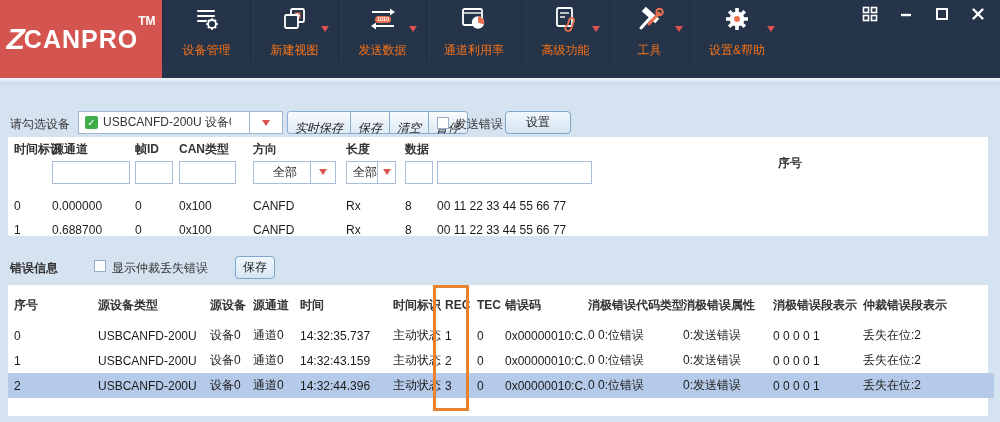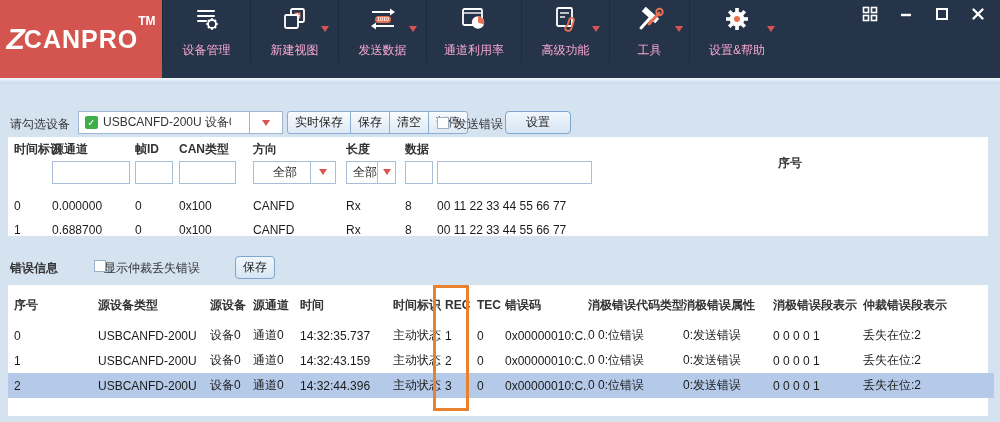--- a/index.html
+++ b/index.html
@@ -9,21 +9,21 @@
 
   
   .toolbar { position:absolute; left:0; top:0; width:1000px; height:78px;
     background:#26344a; display:flex; }
   .logo { width:162px; height:78px; background:#d4554f; color:#fff;
     display:flex; align-items:center; justify-content:center; }
   .logo-z { font-size:30px; font-weight:bold; font-style:italic; letter-spacing:-1px; }
   .logo-rest { font-size:25px; font-weight:bold; letter-spacing:1px; }
   .logo-tm { font-size:12px; font-weight:bold; align-self:flex-start; margin-top:14px; }
   .tb-item { width:88px; height:62px; display:flex; flex-direction:column;
-    align-items:center; justify-content:center; color:#f9a8d4; font-size:12px;
+    align-items:center; justify-content:center; color:#f97316; font-size:12px;
     border-left:1px solid #1c2a40; position:relative; cursor:pointer; }
   .tb-item.wide { width:95px; }
   .tb-icon { height:32px; display:flex; align-items:center; justify-content:center; margin-bottom:7px; }
   .tb-arrow { position:absolute; top:26px; right:9px; width:0; height:0;
     border-left:4px solid transparent; border-right:4px solid transparent;
     border-top:6px solid #d9534f; }
   .win-controls { position:absolute; right:14px; top:6px; display:flex; gap:20px;
     align-items:center; color:#fff; }
   .wc { width:16px; height:16px; display:flex; align-items:center; justify-content:center; cursor:pointer; }
 
@@ -44,22 +44,22 @@
     background:#fff; border:1px solid #9fb7d2; display:flex; align-items:center; cursor:pointer; }
   .combo-check { width:13px; height:13px; background:#3fae49; border-radius:2px; margin:0 5px 0 6px;
     color:#fff; font-size:10px; line-height:13px; text-align:center; flex:none; }
   .combo-text { white-space:nowrap; overflow:hidden; width:128px; }
   .combo-arrow-box { margin-left:auto; width:33px; height:21px; border-left:1px solid #9fb7d2;
     display:flex; align-items:center; justify-content:center; }
   .red-tri { width:0; height:0; border-left:4px solid transparent;
     border-right:4px solid transparent; border-top:6px solid #d9534f; }
   .seg-group { position:absolute; left:279px; top:3px; display:flex; }
   .seg-btn { height:23px; font-size:12px; color:#222; border:1px solid #8cadd0;
-    background:linear-gradient(#fafcfe,#dde9f5); margin-left:-1px; padding:2px 7px;
-    font-family:inherit; cursor:pointer; white-space:nowrap; }
+    background:linear-gradient(#fafcfe,#dde9f5); margin-left:-1px; padding:8px 7px;
+    font-family:inherit; cursor:pointer; white-space:nowrap;font-style:italic; }
   .seg-btn:first-child { border-radius:3px 0 0 3px; margin-left:0; }
   .seg-btn:last-child { border-radius:0 3px 3px 0; }
   .cb { width:12px; height:12px; background:#fdfdfd; border:1px solid #9ab0c8; display:inline-block; }
   .db-cb { position:absolute; left:429px; top:9px; }
   .db-cb-label { position:absolute; left:447px; top:8px; }
   .settings-btn { position:absolute; left:497px; top:3px; width:66px; height:23px;
     border:1px solid #7ea6cf; border-radius:4px; background:linear-gradient(#f0f6fc,#d7e6f4);
     font-size:12px; color:#222; font-family:inherit; cursor:pointer; }
 
   
@@ -78,21 +78,21 @@
   .trows { padding-left:6px; }
   .frame-table .trows { margin-top:6px; }
   .trow { height:24px; align-items:center; font-size:12px; color:#1a1a1a; cursor:default; }
   .trow .cell { white-space:nowrap; overflow:hidden; }
   .trow.selected { background:#b5cae8; margin-left:-6px; padding-left:6px; width:986px; }
 
   
   .error-bar { position:absolute; left:8px; top:250px; width:984px; height:34px; font-size:12px; color:#333; }
   .eb-label { position:absolute; left:2px; top:10px; font-weight:bold; }
   .eb-cb { position:absolute; left:86px; top:10px; }
-  .eb-cb-label { position:absolute; left:96px; top:10px; }
+  .eb-cb-label { position:absolute; left:104px; top:10px; }
   .eb-save { position:absolute; left:227px; top:6px; width:40px; height:23px;
     border:1px solid #7ea6cf; border-radius:4px; background:linear-gradient(#f0f6fc,#d7e6f4);
     font-size:12px; color:#222; font-family:inherit; cursor:pointer; }
 
   
   .error-table { position:absolute; left:8px; top:285px; width:980px; height:131px; background:#fff; }
   .cols-error { display:grid; grid-template-columns:84px 112px 43px 47px 93px 52px 32px 28px 83px 95px 90px 90px auto; }
   .et-head { padding:10px 0 0 6px; height:30px; align-items:center; }
   .et-head .hcell { overflow:hidden; }
   .error-table .trows { margin-top:8px; }

